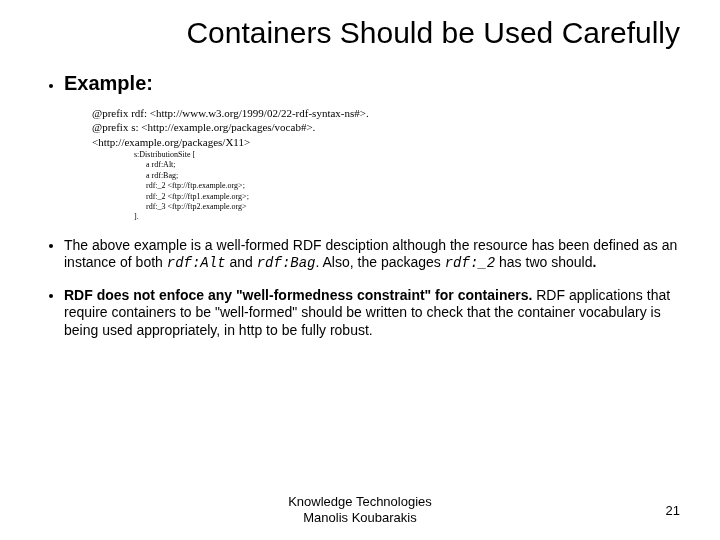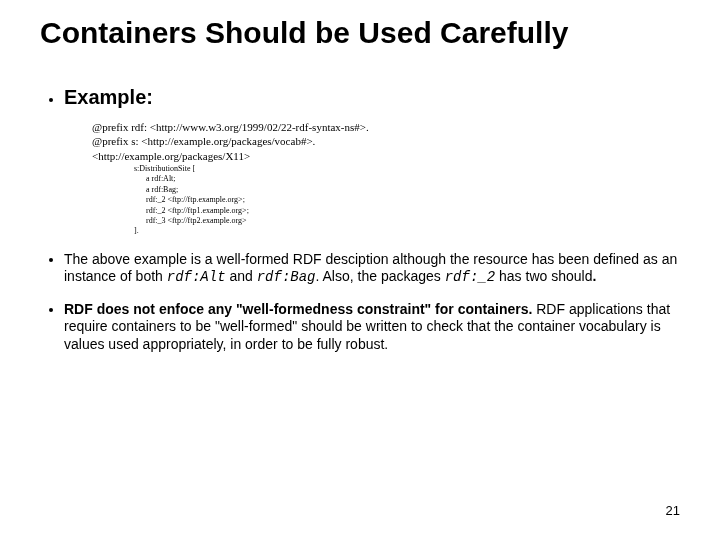--- a/index.html
+++ b/index.html
@@ -14,24 +14,24 @@
     box-sizing: border-box;
   }
   .slide {
     padding: 10px 40px 0 40px;
     box-sizing: border-box;
     width: 100%;
     height: 100%;
     position: relative;
   }
   h1.title {
-    text-align: left;
+    text-align: right;
     font-size: 30px;
-    font-weight: bold;
-    margin: 6px 0 34px 0;
+    font-weight: normal;
+    margin: 6px 0 20px 0;
     line-height: 1.15;
   }
   ul.top {
     list-style: disc;
     margin: 0;
     padding-left: 24px;
   }
   ul.top > li {
     margin-bottom: 14px;
     font-size: 14px;
@@ -94,24 +94,25 @@
       rdf:_2 &lt;ftp://ftp1.example.org&gt;;
       rdf:_3 &lt;ftp://ftp2.example.org&gt;
 ].</div>
     </li>
 
     <li>
       <span>The above example is a well-formed RDF desciption although the resource has been defined as an instance of both </span><span class="mono">rdf:Alt</span><span> and </span><span class="mono">rdf:Bag</span><span>. Also, the packages </span><span class="mono">rdf:_2</span><span> has two should</span><span class="bold">.</span>
     </li>
 
     <li>
-      <span class="bold">RDF does not enfoce any "well-formedness constraint" for containers.</span><span> RDF applications that require containers to be "well-formed" should be written to check that the container vocabulary is values used appropriately, in order to be fully robust.</span>
+      <span class="bold">RDF does not enfoce any "well-formedness constraint" for containers.</span><span> RDF applications that require containers to be "well-formed" should be written to check that the container vocabulary is being used appropriately, in http to be fully robust.</span>
     </li>
 
   </ul>
 
   <div class="footer">
-    <br>
+    <span>Knowledge Technologies</span><br>
+    <span>Manolis Koubarakis</span>
   </div>
 
   <div class="pagenum">21</div>
 
 </div>
 
 </body></html>

